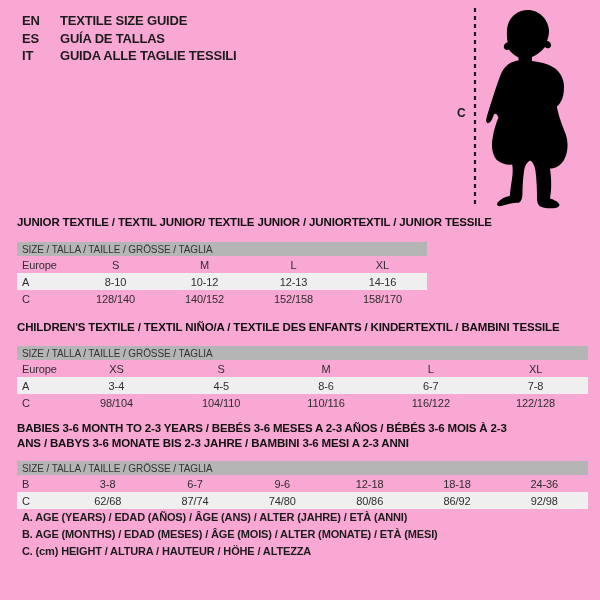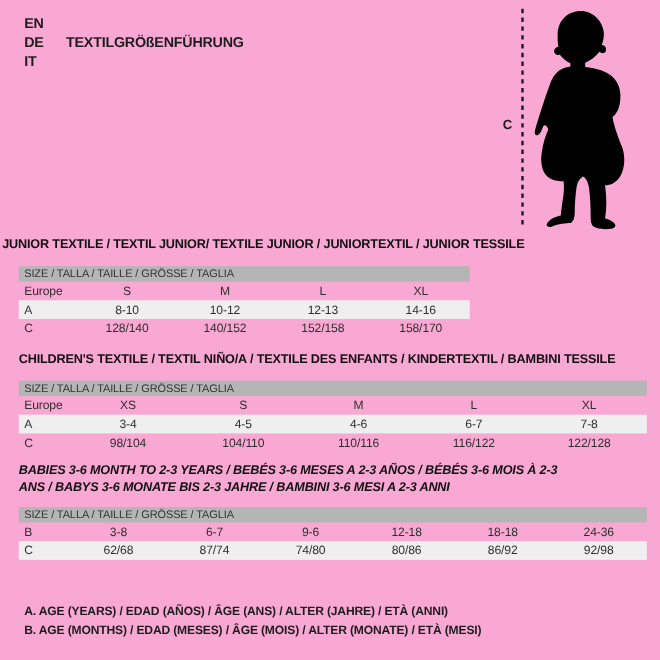--- a/index.html
+++ b/index.html
@@ -12,57 +12,59 @@
   .lang-row{display:flex;height:17.4px;align-items:center;}
   .lang-code{width:38px;font-weight:700;font-size:13px;letter-spacing:-0.2px;}
   .lang-label{font-weight:700;font-size:13px;letter-spacing:-0.2px;white-space:nowrap;}
 
   
   .baby-svg{position:absolute;left:460px;top:0;}
   .c-label{position:absolute;left:457px;top:106px;font-size:12px;font-weight:700;}
 
   
   .section-title{position:absolute;font-size:11.5px;font-weight:700;letter-spacing:-0.15px;line-height:14.5px;color:#111;white-space:nowrap;}
-  #title3{white-space:normal;width:512px;font-style:italic;}
-  #title1{left:2px;top:215px;}
+  #title3{white-space:normal;width:512px;}
+  #title1{left:17px;top:215px;}
   #title2{left:17px;top:320px;}
   #title3{left:17px;top:421px;}
 
   
   .table{position:absolute;left:17px;}
   #table1{top:242px;width:410px;}
   #table2{top:346px;width:571px;}
   #table3{top:461px;width:571px;}
   .size-header{height:14px;background:#b5b5b5;font-size:10px;color:#333;display:flex;align-items:center;padding-left:5px;letter-spacing:-0.1px;}
   .trow{display:flex;height:17px;align-items:center;font-size:11px;color:#2e2e2e;letter-spacing:-0.1px;}
   .trow.shaded{background:#efefef;}
   .tcell{flex:1;text-align:center;}
   .tcell.label{flex:0 0 auto;text-align:left;padding-left:5px;}
   #table1 .tcell.label{width:49px;}
   #table2 .tcell.label,#table3 .tcell.label{width:42px;}
 
   
-  .footnotes{position:absolute;left:22px;top:547px;}
+  .footnotes{position:absolute;left:22px;top:508px;}
   .fn-line{height:17.2px;display:flex;align-items:center;font-size:11px;font-weight:700;letter-spacing:-0.15px;white-space:nowrap;}
 </style>
 </head>
 <body>
 
 <div class="page">
 
   <div class="lang-list">
       <div class="lang-row">
         <span class="lang-code">EN</span>
+        <span class="lang-label">TEXTILE SIZE GUIDE</span>
       </div>
       <div class="lang-row">
-        <span class="lang-code">DE</span>
-        <span class="lang-label">TEXTILGRÖßENFÜHRUNG</span>
+        <span class="lang-code">ES</span>
+        <span class="lang-label">GUÍA DE TALLAS</span>
       </div>
       <div class="lang-row">
         <span class="lang-code">IT</span>
+        <span class="lang-label">GUIDA ALLE TAGLIE TESSILI</span>
       </div>
     </div>
 
   <div class="c-label">C</div>
   <svg class="baby-svg" width="140" height="215" viewBox="0 0 140 215" aria-hidden="true">
     <line x1="15" y1="8" x2="15" y2="208" stroke="#1c1c1c" stroke-width="2.2" stroke-dasharray="4 4"></line>
     <path fill="#000000" d="
       M68,10
       C79,10 88,19 89,30
       C89,34 88.5,37.5 87,41
@@ -152,21 +154,21 @@
           <div class="tcell">XS</div>
           <div class="tcell">S</div>
           <div class="tcell">M</div>
           <div class="tcell">L</div>
           <div class="tcell">XL</div>
         </div>
         <div class="trow shaded">
           <div class="tcell label">A</div>
           <div class="tcell">3-4</div>
           <div class="tcell">4-5</div>
-          <div class="tcell">4-6</div>
+          <div class="tcell">8-6</div>
           <div class="tcell">6-7</div>
           <div class="tcell">7-8</div>
         </div>
         <div class="trow">
           <div class="tcell label">C</div>
           <div class="tcell">98/104</div>
           <div class="tcell">104/110</div>
           <div class="tcell">110/116</div>
           <div class="tcell">116/122</div>
           <div class="tcell">122/128</div>
@@ -195,15 +197,16 @@
           <div class="tcell">80/86</div>
           <div class="tcell">86/92</div>
           <div class="tcell">92/98</div>
         </div>
       </div>
   </div>
 
   <div class="footnotes">
       <div class="fn-line">A. AGE (YEARS) / EDAD (AÑOS) / ÂGE (ANS) / ALTER (JAHRE) / ETÀ (ANNI)</div>
       <div class="fn-line">B. AGE (MONTHS) / EDAD (MESES) / ÂGE (MOIS) / ALTER (MONATE) / ETÀ (MESI)</div>
+      <div class="fn-line">C. (cm) HEIGHT / ALTURA / HAUTEUR / HÖHE / ALTEZZA</div>
     </div>
 
 </div>
 
 </body></html>

